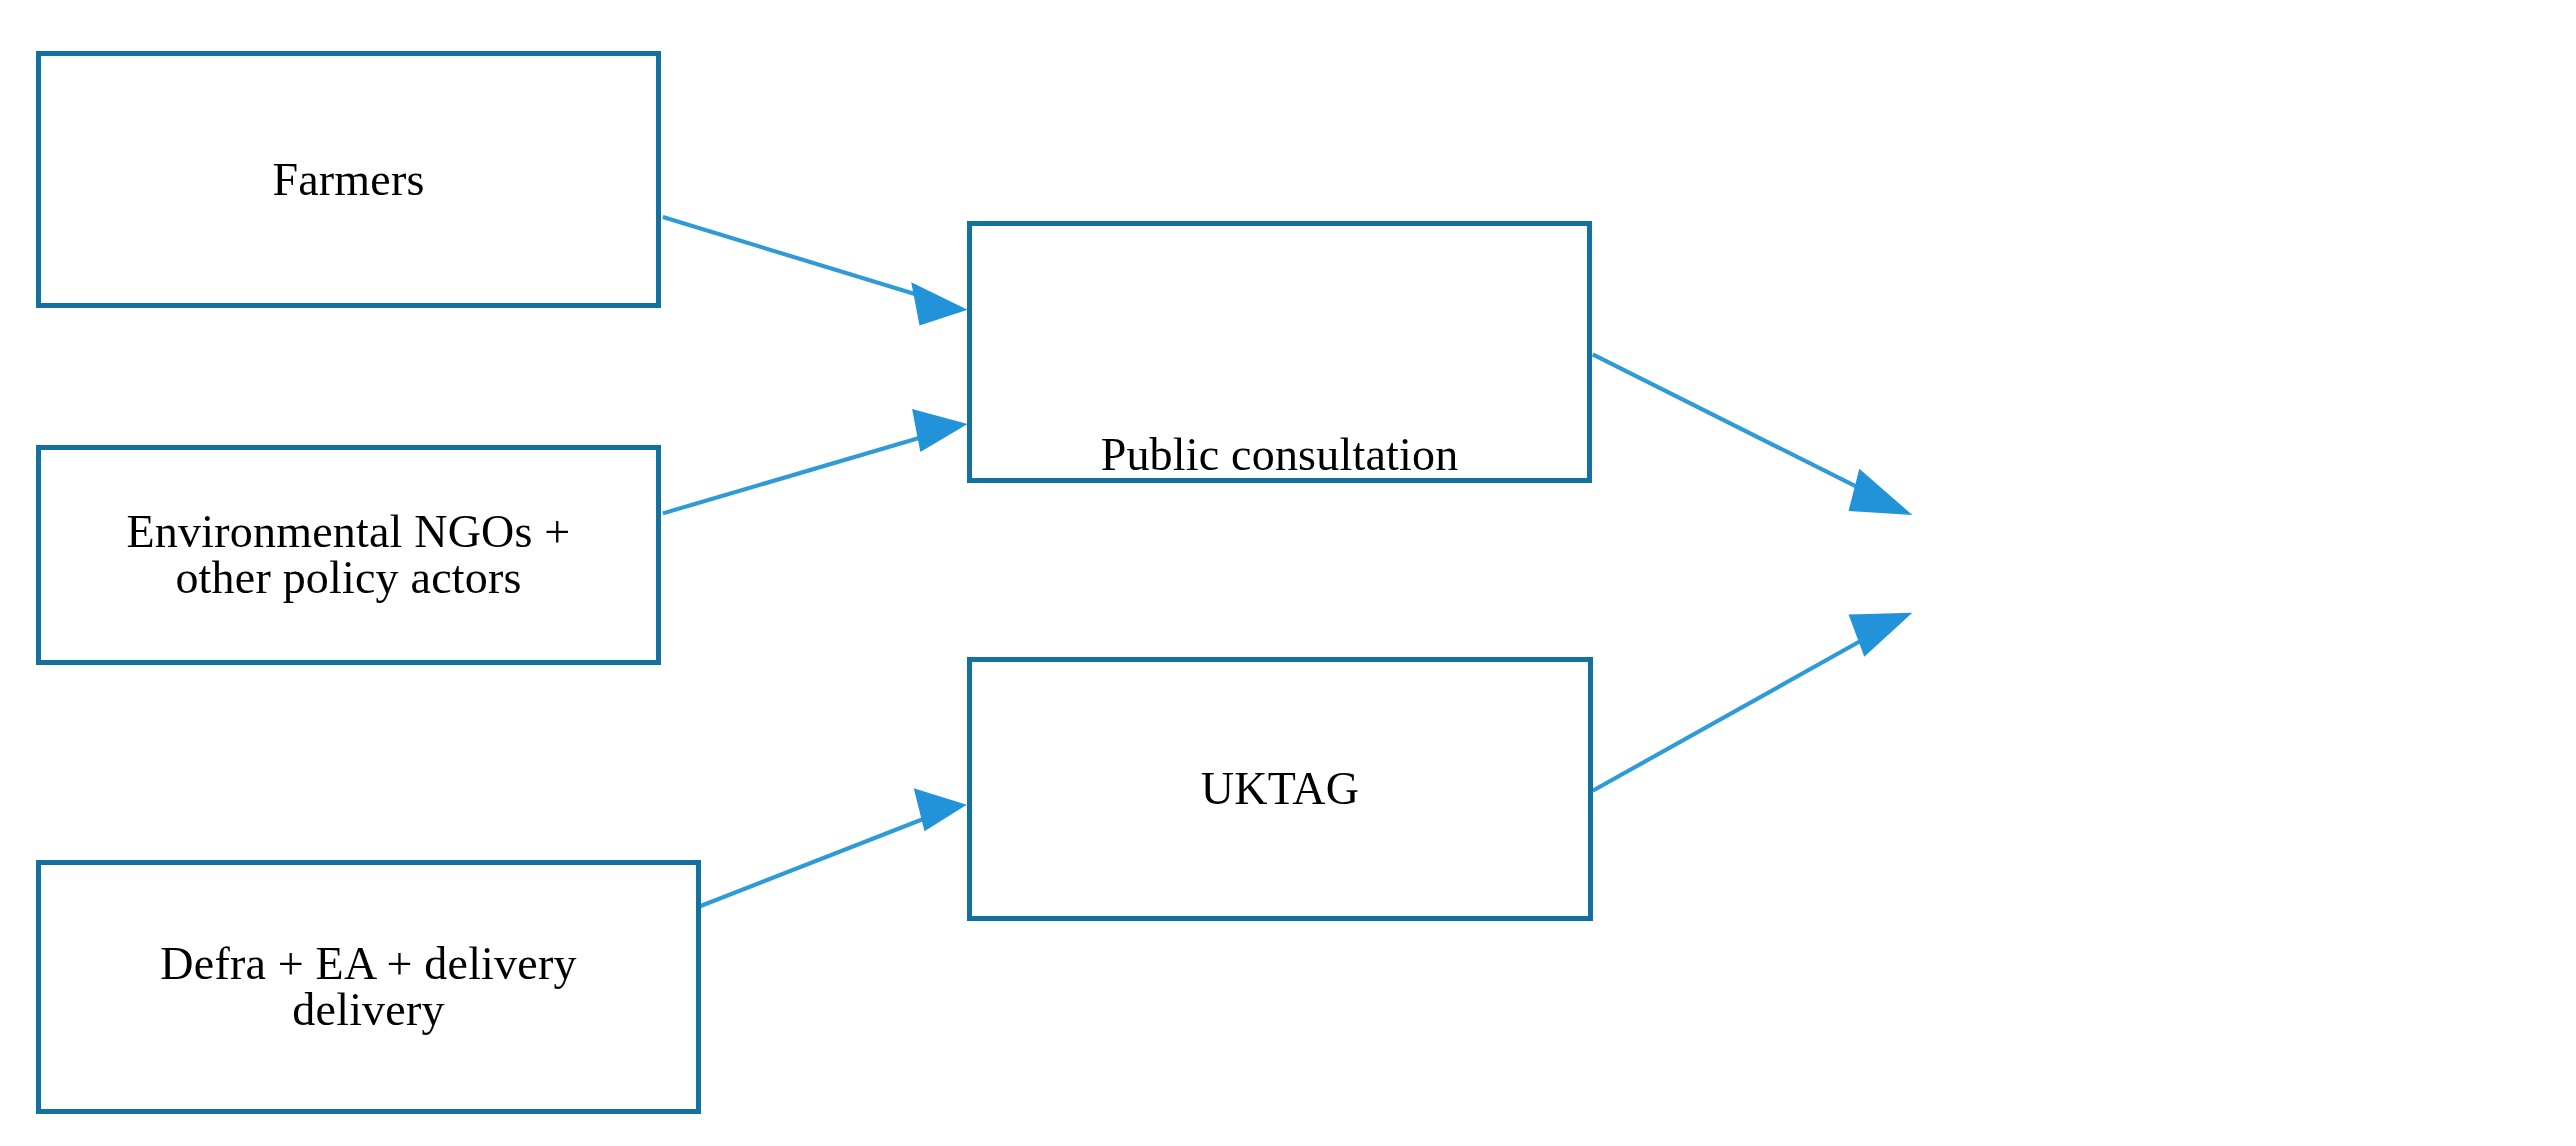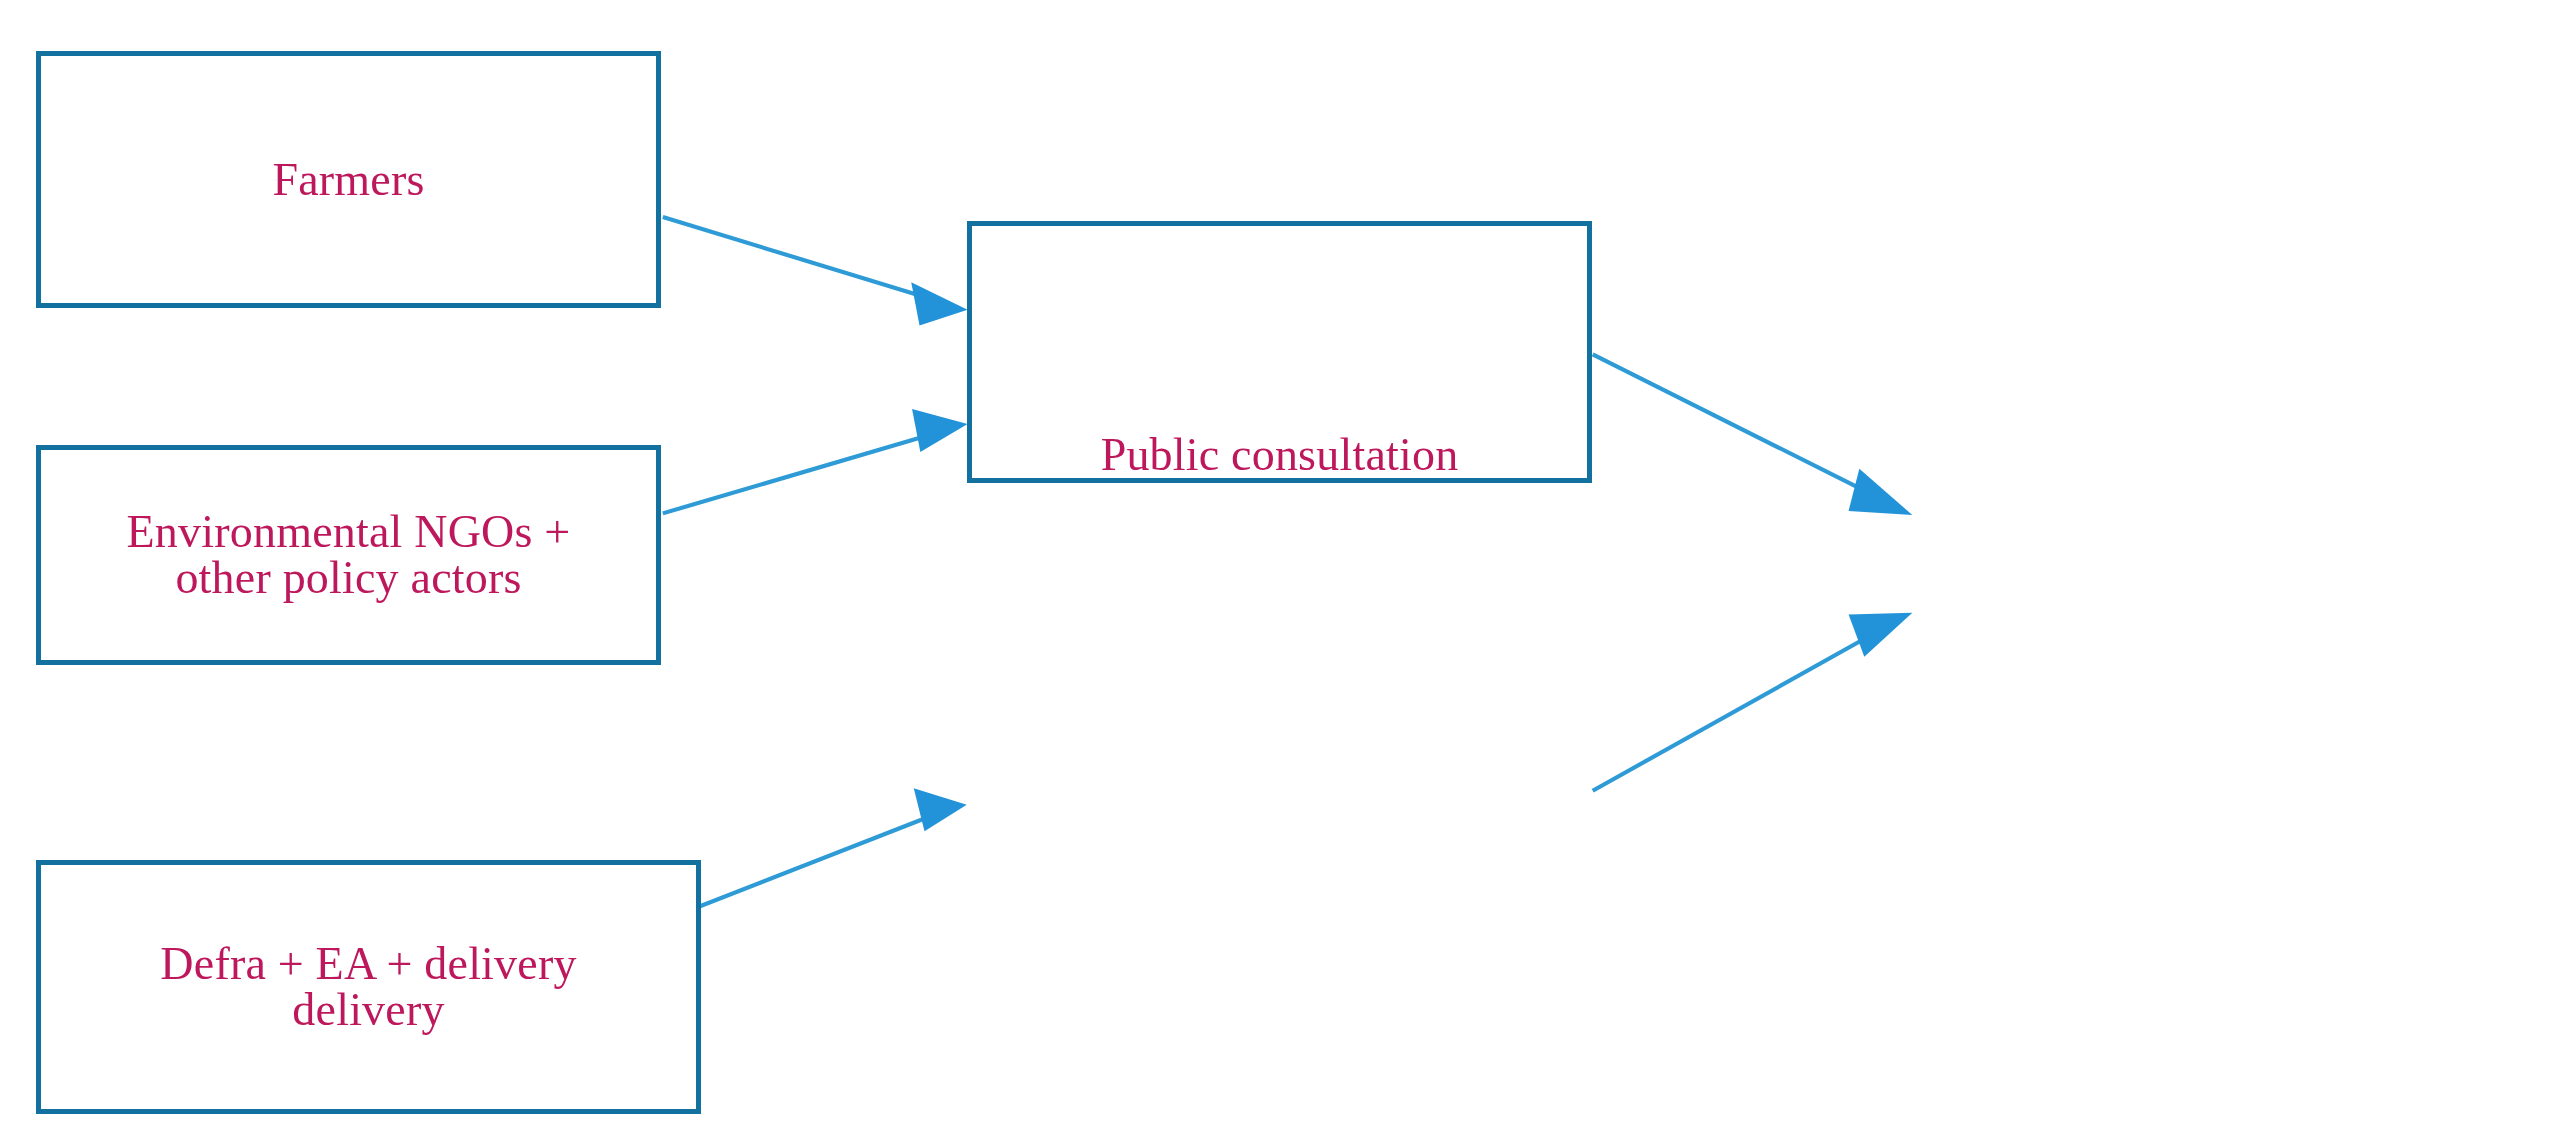--- a/index.html
+++ b/index.html
@@ -19,21 +19,21 @@
   .node {
     position: absolute;
     box-sizing: border-box;
     background: #ffffff;
     border: 5px solid #12719e;
     display: flex;
     flex-direction: column;
     align-items: center;
     justify-content: center;
     text-align: center;
-    color: #be185d;
+    color: #000000;
     font-size: 46px;
     line-height: 1.0;
     letter-spacing: 0.2px;
     z-index: 2;
   }
   .node .line {
     display: block;
     white-space: nowrap;
   }
   .node.two-line .line + .line {
@@ -101,16 +101,19 @@
 
   <div class="node two-line" style="left:36px; top:860px; width:665px; height:254px;">
     <span class="line">Defra + EA + delivery</span>
     <span class="line">delivery</span>
   </div>
 
   <div class="node" style="left:967px; top:221px; width:625px; height:262px;justify-content:flex-end;">
     <span class="line">Public consultation</span>
   </div>
 
+  <div class="node" style="left:967px; top:657px; width:626px; height:264px;">
+    <span class="line">UKTAG</span>
+  </div>
 
 
 </div>
 
 
 </body></html>

